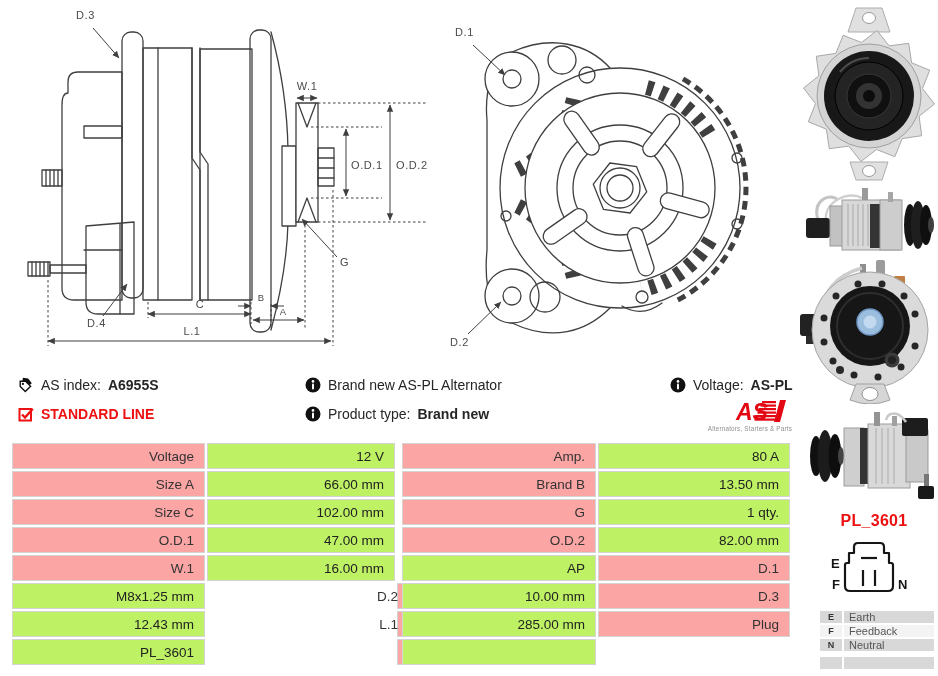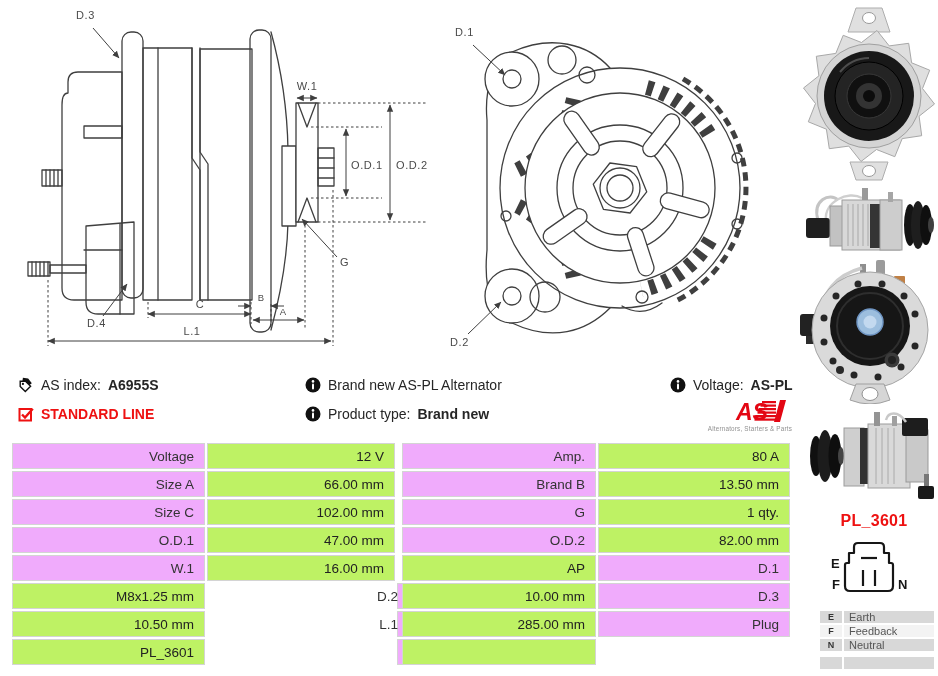--- a/index.html
+++ b/index.html
@@ -19,21 +19,21 @@
   .inforow{display:flex;align-items:flex-end;gap:7px;font-size:14px;white-space:nowrap;}
   .inforow b{font-weight:700;}
   .redtxt{color:#ee1111;font-weight:700;}
   .icn{width:16px;height:16px;flex:0 0 16px;}
   
   .spec-grid{position:absolute;left:12px;top:443px;display:grid;
              grid-template-columns:193px 188px 3px 194px 192px;
              grid-auto-rows:26px;row-gap:2px;column-gap:2px;}
   .cell{display:flex;align-items:center;justify-content:flex-end;
         padding-right:10px;font-size:13.5px;border:1px solid #d4d4d4;box-sizing:border-box;}
-  .cell.lab{background:#f0abfc;color:#333;}
+  .cell.lab{background:#fca5a5;color:#333;}
   .cell.val{background:#bef264;color:#222;}
   .cell.sp{border:none;background:transparent;padding:0;}
   
   .plug-title{position:absolute;left:812px;top:512px;width:124px;text-align:center;
               font-size:16px;font-weight:700;color:#ee1111;letter-spacing:.3px;}
   .legend{position:absolute;display:grid;grid-template-columns:22px 90px;
           grid-auto-rows:12px;row-gap:2px;column-gap:2px;}
   .lg-pin{display:flex;align-items:center;justify-content:center;
           font-size:9px;font-weight:700;color:#333;}
   .lg-desc{display:flex;align-items:center;padding-left:5px;font-size:11px;color:#555;}
@@ -344,21 +344,21 @@
     <div class="cell sp"></div>
     <div class="cell val">AP</div>
 
     <div class="cell lab">D.1</div>
     <div class="cell val">M8x1.25 mm</div>
     <div class="cell sp"></div>
     <div class="cell lab">D.2</div>
     <div class="cell val">10.00 mm</div>
 
     <div class="cell lab">D.3</div>
-    <div class="cell val">10.50 mm</div>
+    <div class="cell val">12.43 mm</div>
     <div class="cell sp"></div>
     <div class="cell lab">L.1</div>
     <div class="cell val">285.00 mm</div>
 
     <div class="cell lab">Plug</div>
     <div class="cell val">PL_3601</div>
     <div class="cell sp"></div>
     <div class="cell lab"></div>
     <div class="cell val"></div>
   </div>

